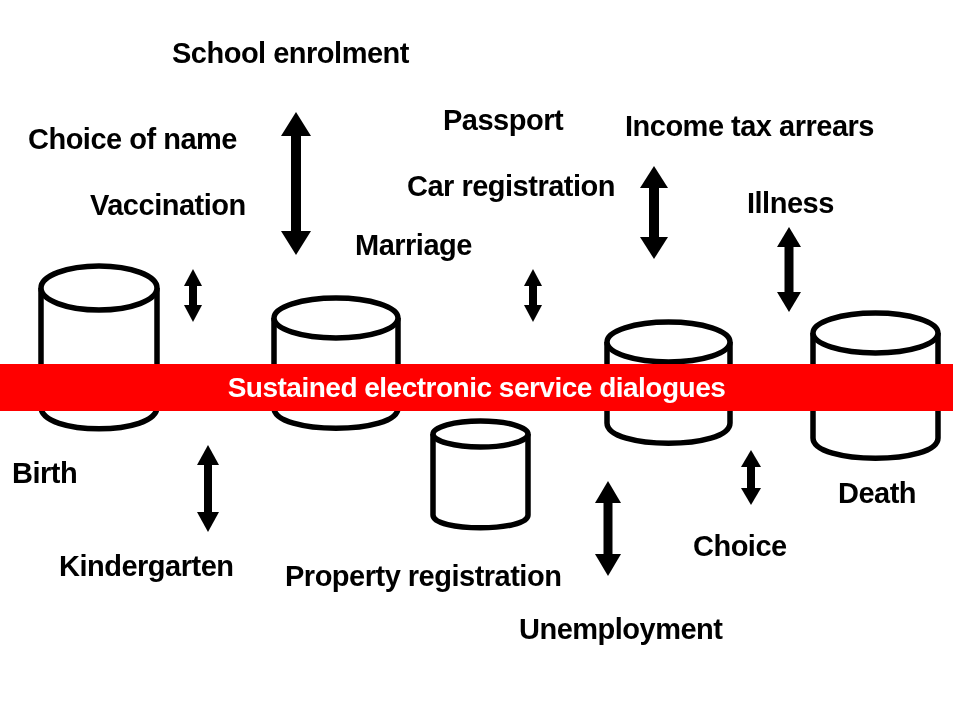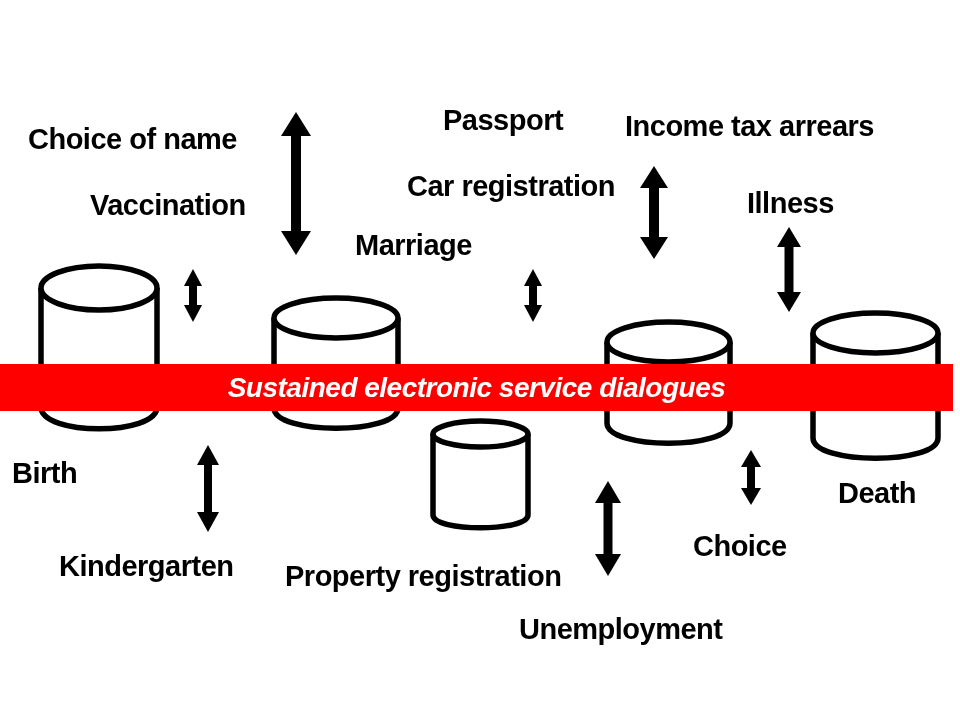--- a/index.html
+++ b/index.html
@@ -87,24 +87,25 @@
       <polygon points="608,481 595,503 621,503" stroke="none"></polygon>
       <polygon points="608,576 595,554 621,554" stroke="none"></polygon>
     </g>
     <g fill="#000000" stroke="#000000">
       <line x1="751" y1="462" x2="751" y2="493" stroke-width="8"></line>
       <polygon points="751,450 741,467 761,467" stroke="none"></polygon>
       <polygon points="751,505 741,488 761,488" stroke="none"></polygon>
     </g>
   </svg>
 
-  <div class="banner" style="background: rgb(255, 0, 0); color: rgb(255, 255, 255); font-style: italic;">
+  <div class="banner" style="background: rgb(255, 0, 0); color: rgb(255, 255, 255);">
     <span>Sustained electronic service dialogues</span>
   </div>
 
+  <div class="lbl" style="left:172px;top:39px">School enrolment</div>
   <div class="lbl" style="left:28px;top:125px">Choice of name</div>
   <div class="lbl" style="left:443px;top:106px">Passport</div>
   <div class="lbl" style="left:625px;top:112px">Income tax arrears</div>
   <div class="lbl" style="left:90px;top:191px">Vaccination</div>
   <div class="lbl" style="left:407px;top:172px">Car registration</div>
   <div class="lbl" style="left:747px;top:189px">Illness</div>
   <div class="lbl" style="left:355px;top:231px">Marriage</div>
   <div class="lbl" style="left:12px;top:459px">Birth</div>
   <div class="lbl" style="left:838px;top:479px">Death</div>
   <div class="lbl" style="left:59px;top:552px">Kindergarten</div>

